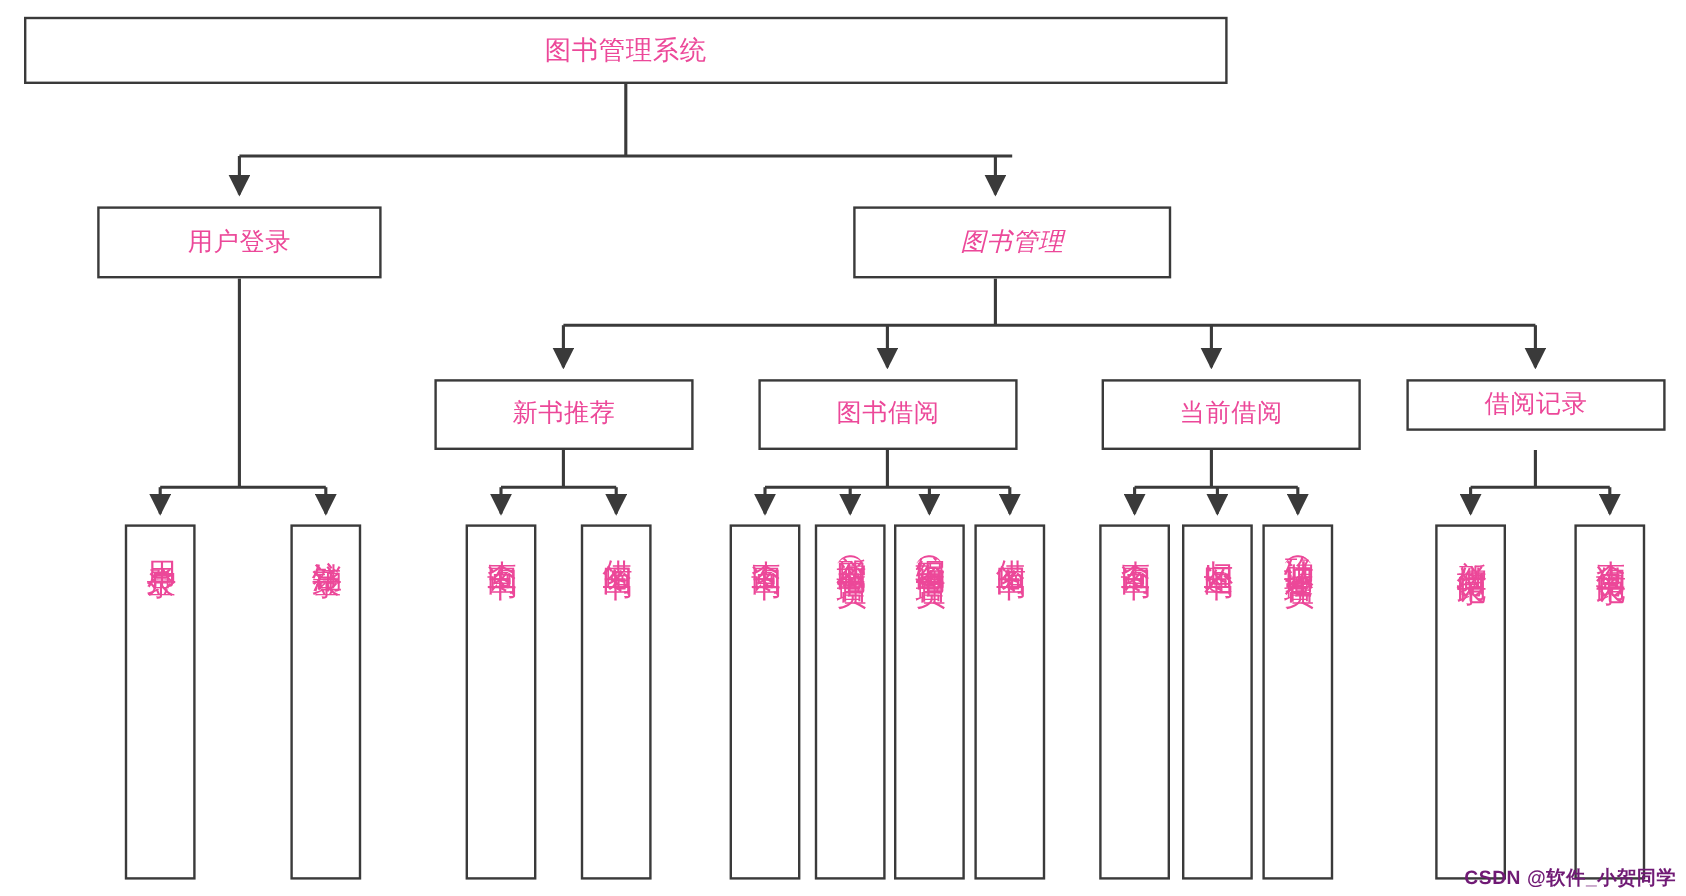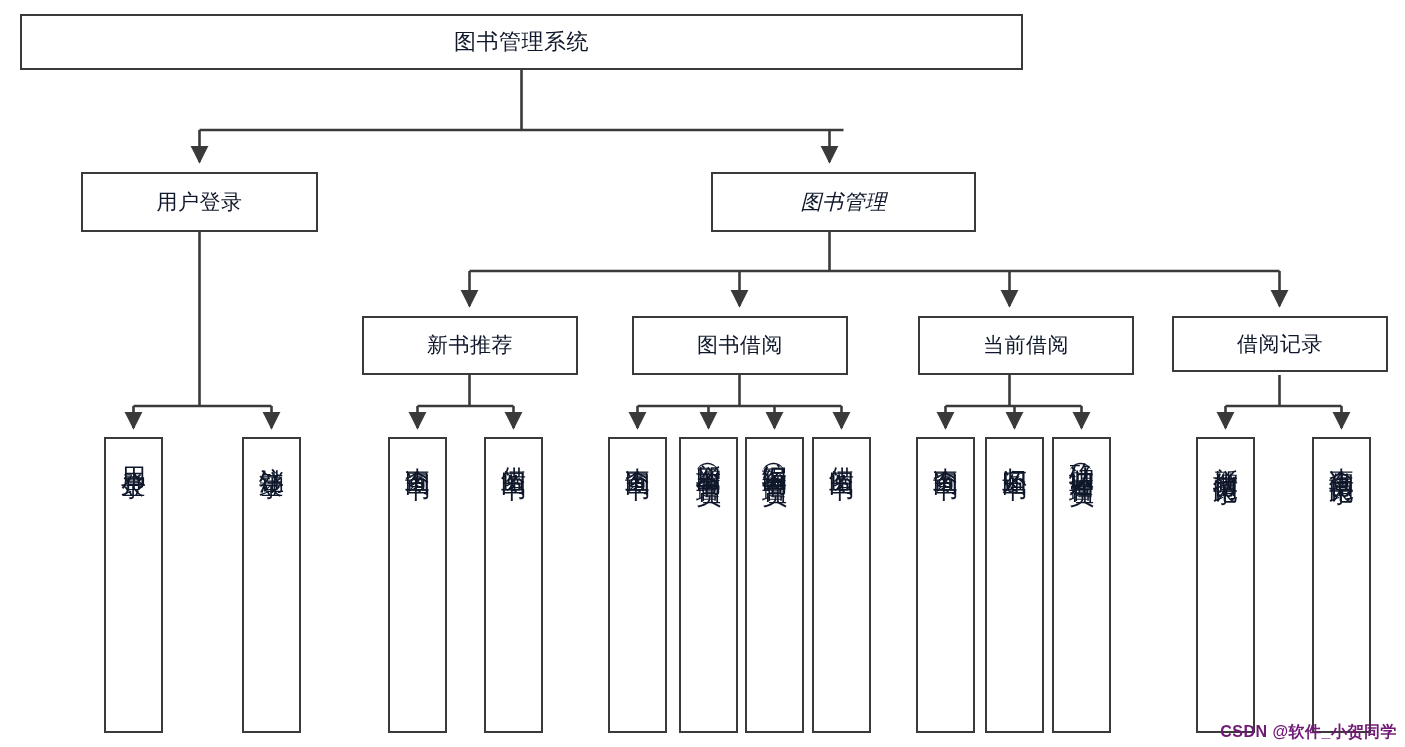--- a/index.html
+++ b/index.html
@@ -27,21 +27,21 @@
     pointer-events: none;
   }
   .node {
     position: absolute;
     box-sizing: border-box;
     border: 2px solid #3a3a3a;
     background: #ffffff;
     display: flex;
     align-items: center;
     justify-content: center;
-    color: #0f172a;
+    color: #ec4899;
   }
   .node .label {
     display: block;
     text-align: center;
     line-height: 1.18;
     white-space: nowrap;
   }
   
   .node.horiz .label {
     font-size: 21px;
@@ -147,21 +147,21 @@
 
   <div class="node horiz" style="left:632px; top:316px; width:216px; height:59px;">
     <span class="label">图书借阅</span>
   </div>
   <div class="node horiz" style="left:362px; top:316px; width:216px; height:59px;">
     <span class="label">新书推荐</span>
   </div>
   <div class="node horiz" style="left:902px; top:316px; width:216px; height:59px;margin-left:16px;">
     <span class="label">当前借阅</span>
   </div>
-  <div class="node horiz" style="left:1172px; top:316px; width:216px; height:56px;">
+  <div class="node horiz" style="left:1172px; top:316px; width:216px; height:43px;">
     <span class="label">借阅记录</span>
   </div>
 
   <div class="node vert" style="left:104px; top:437px; width:59px; height:296px;">
     <span class="label">用户登录</span>
   </div>
   <div class="node vert" style="left:242px; top:437px; width:59px; height:296px;">
     <span class="label">注销登录</span>
   </div>
 

